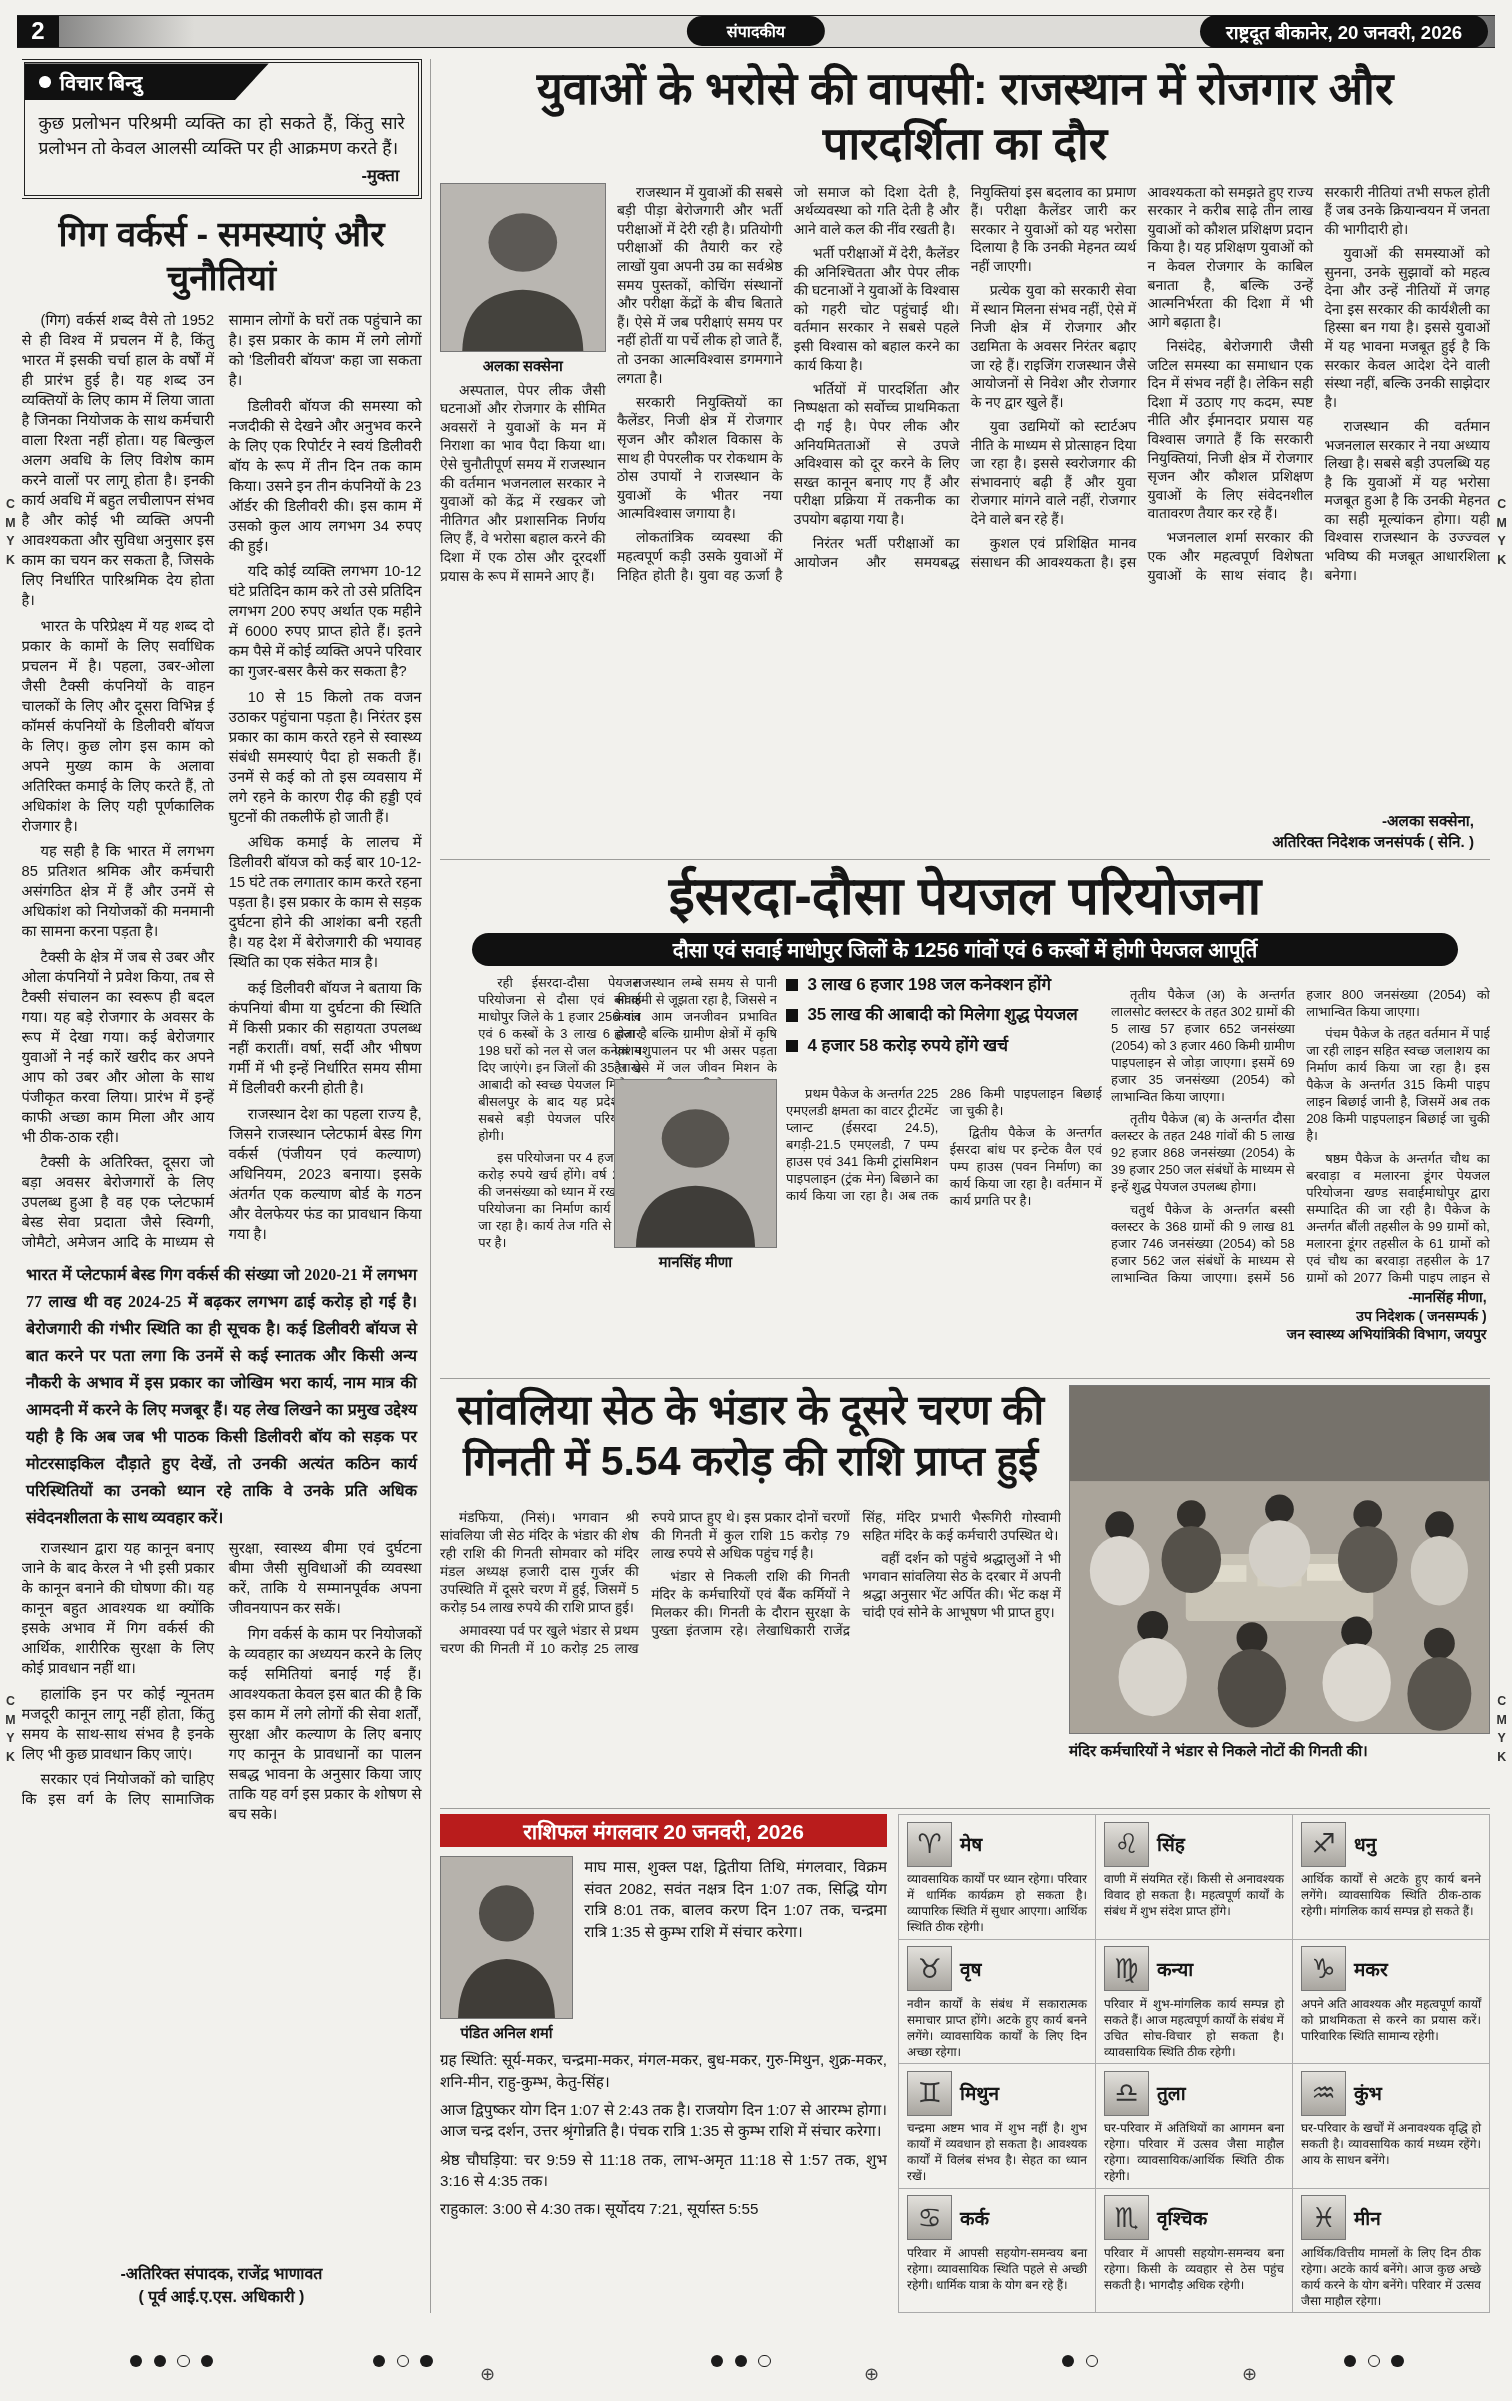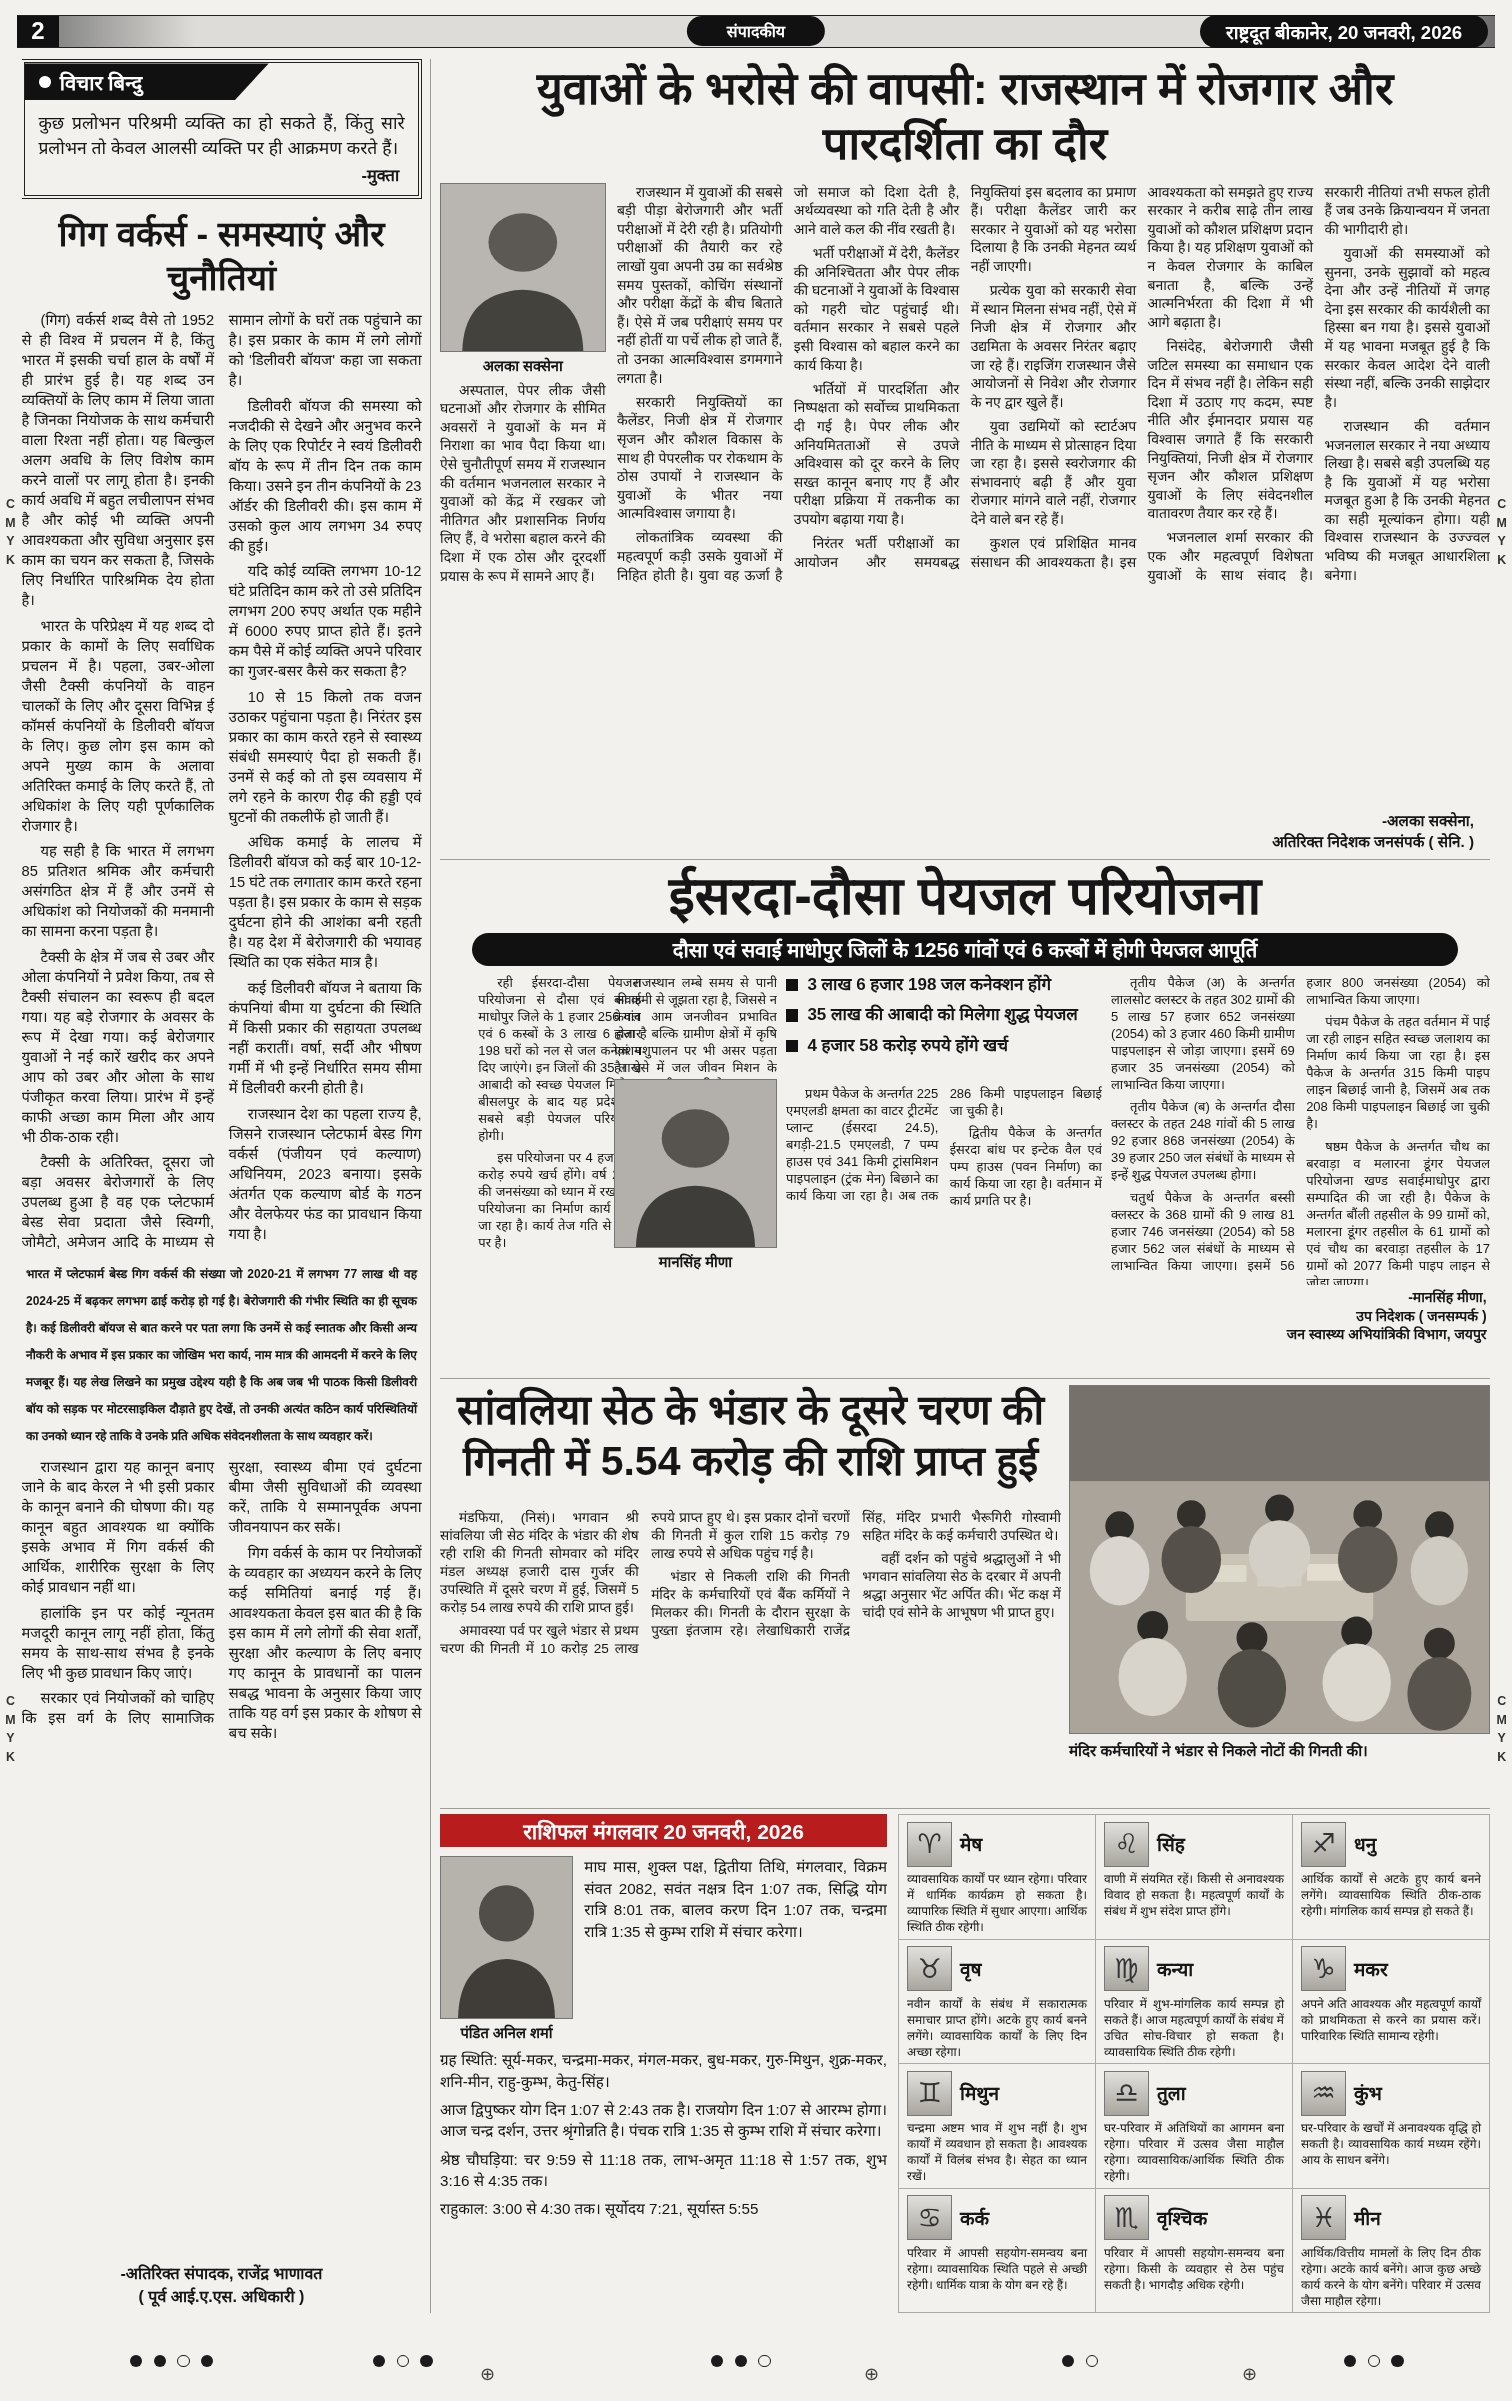--- a/index.html
+++ b/index.html
@@ -22,21 +22,21 @@
   
   .left-col { position:absolute; left:21.5px; top:59px; width:400px; height:2254px; display:flex; flex-direction:column; overflow:hidden; }
   .vichar { border:1.1px solid #222; outline:0.6px solid #222; outline-offset:2.3px; padding-bottom:5.6px; margin:3.4px 2.3px 0; background:#f2f1ed; }
   .vichar-tab { background:#111; color:#fff; font-size:20.3px; font-weight:bold; width:62%; padding:4.5px 14.7px; clip-path:polygon(0 0,100% 0,86% 100%,0 100%); display:flex; align-items:center; gap:9px; }
   .vichar-dot { width:11.3px; height:11.3px; border-radius:50%; background:#fff; flex:none; }
   .vichar-quote { font-size:17.5px; line-height:25px; text-align:justify; padding:10.2px 13.6px 2.3px; font-weight:500; }
   .vichar-attrib { text-align:right; padding:0 19px 3.4px; font-size:16.4px; font-weight:bold; }
   .gig-title { font-size:35px; line-height:44px; font-weight:bold; text-align:center; margin:16px 3.4px 10.2px; }
   .gig-body { column-count:2; column-gap:14.7px; }
   .gig-body p { font-size:14.7px; line-height:20px; }
-  .gig-highlight { font-size:12px; line-height:27px; font-weight:bold; text-align:justify; padding:9px 4.5px 6.8px; }
+  .gig-highlight { font-size:16px; line-height:27px; font-weight:bold; text-align:justify; padding:9px 4.5px 6.8px;font-family:Liberation Serif, serif; }
   .gig-tail { column-count:2; column-gap:14.7px; }
   .gig-tail p { font-size:14.7px; line-height:20px; }
   .gig-byline { margin-top:auto; text-align:center; font-weight:bold; font-size:16px; line-height:22.6px; padding:8px 0 4.5px; }
 
   .v-rule { position:absolute; left:430px; top:59px; width:1.1px; height:2254px; background:#9d9d9a; }
   .h-rule { position:absolute; left:440px; width:1050px; height:1.1px; background:#9d9d9a; }
 
   
   .art1 { position:absolute; left:440px; top:59px; width:1050px; height:797px; }
   .art1-headline { font-size:45px; line-height:55px; font-weight:bold; text-align:center; padding:2.3px 22.6px 6.8px; }
@@ -53,21 +53,21 @@
   .a2-bar { margin:6.8px 32px 0; background:#111; color:#fff; border-radius:18px; height:33px; display:flex; align-items:center; justify-content:center; font-size:20.3px; font-weight:bold; }
   .a2-grid { position:relative; height:370px; margin-top:8px; }
   .a2-colA { position:absolute; left:2.3px; top:0; width:163px; height:370px; overflow:hidden;margin-left:36px; }
   .a2-mid { position:absolute; left:174px; top:0; width:163px; height:370px; overflow:hidden; }
   .a2-midtext { height:105px; overflow:hidden; }
   .a2-photo .photo-frame { height:169px; }
   .a2-bullets { position:absolute; left:346px; top:0; width:316px; }
   .bullet { display:flex; gap:9px; align-items:flex-start; font-size:17px; font-weight:bold; line-height:22.6px; margin-bottom:8px; }
   .bullet-sq { width:12.4px; height:12.4px; background:#111; margin-top:5.1px; flex:none; }
   .a2-midwide { position:absolute; left:346px; top:111px; width:316px; height:260px; column-count:2; column-gap:11.3px; overflow:hidden; }
-  .a2-right { position:absolute; left:671px; top:0; width:379px; height:370px; column-count:2; column-gap:11.3px; overflow:hidden; }
+  .a2-right { position:absolute; left:671px; top:12px; width:379px; height:370px; column-count:2; column-gap:11.3px; overflow:hidden; }
   .a2-byline { position:absolute; right:3.4px; bottom:0; text-align:right; font-size:14px; font-weight:bold; line-height:18.6px; background:#f2f1ed; padding:3.4px 0 0 8px; }
 
   
   .art3 { position:absolute; left:440px; top:1383px; width:1050px; height:422px; }
   .a3-left { position:absolute; left:0; top:0; width:621px; height:422px; }
   .a3-headline { font-size:41px; line-height:51px; font-weight:bold; text-align:center; padding:2.3px 5.6px; }
   .a3-body { column-count:3; column-gap:12.4px; height:265px; overflow:hidden; margin-top:19px; }
   .a3-body p { font-size:13.6px; line-height:18px; }
   .a3-photozone { position:absolute; left:629px; top:2.3px; width:421px; }
   .photo-big { width:100%; height:349px; border:0.6px solid #777; overflow:hidden; background:#9b978f; }

